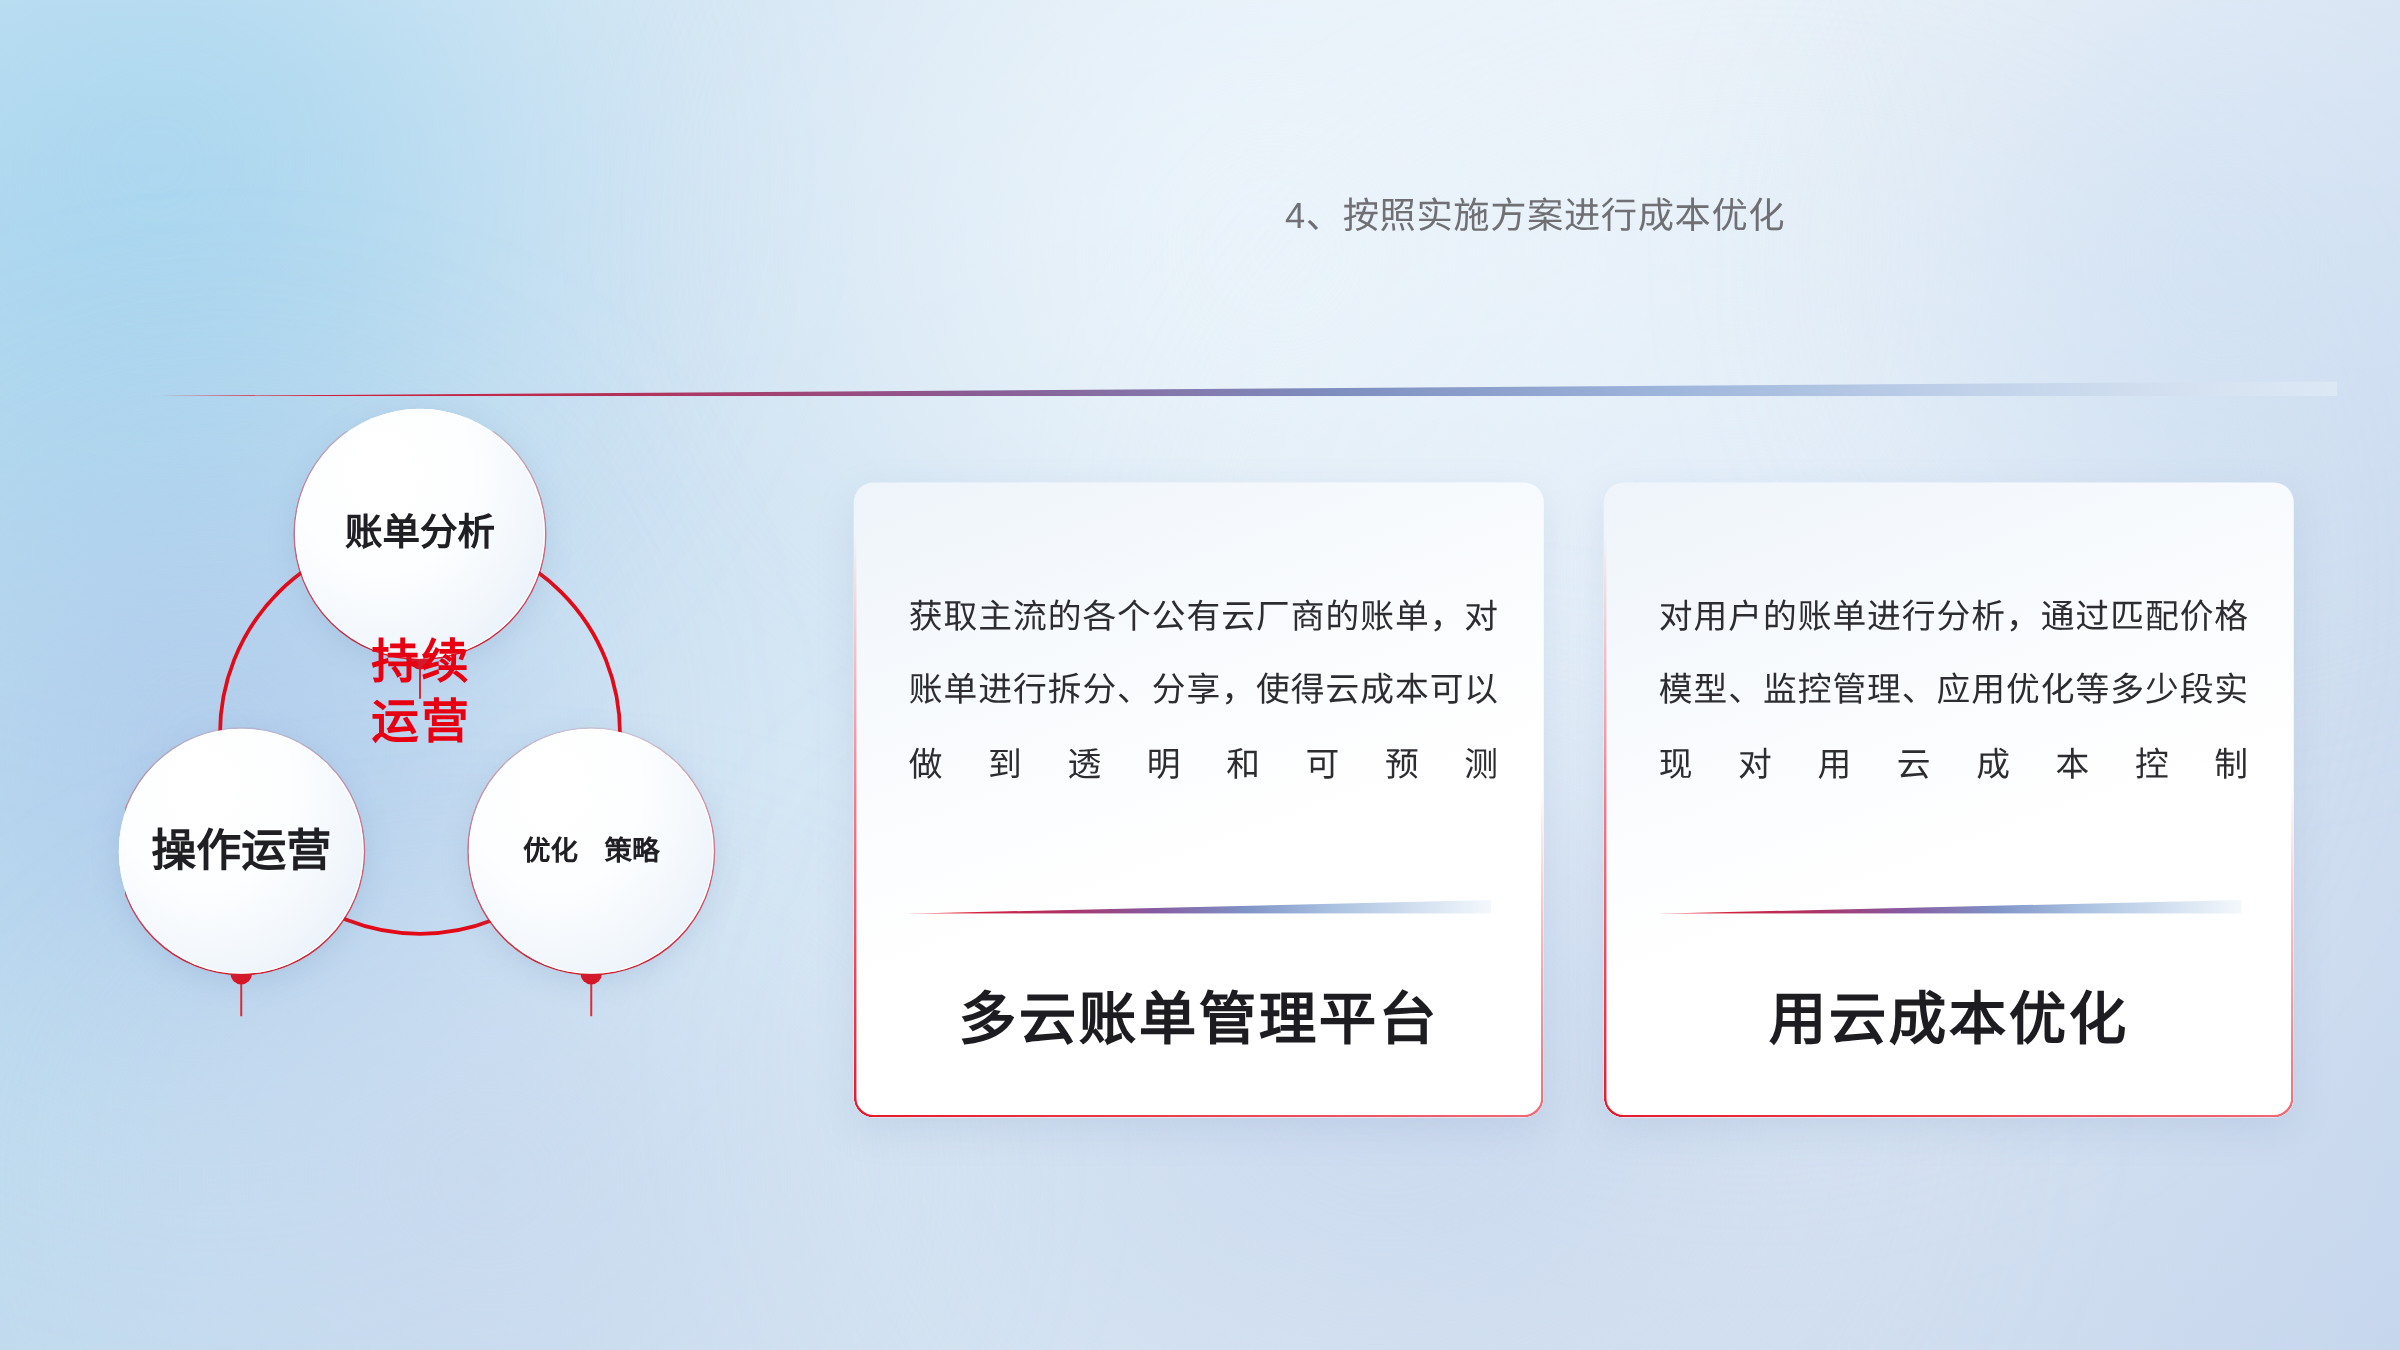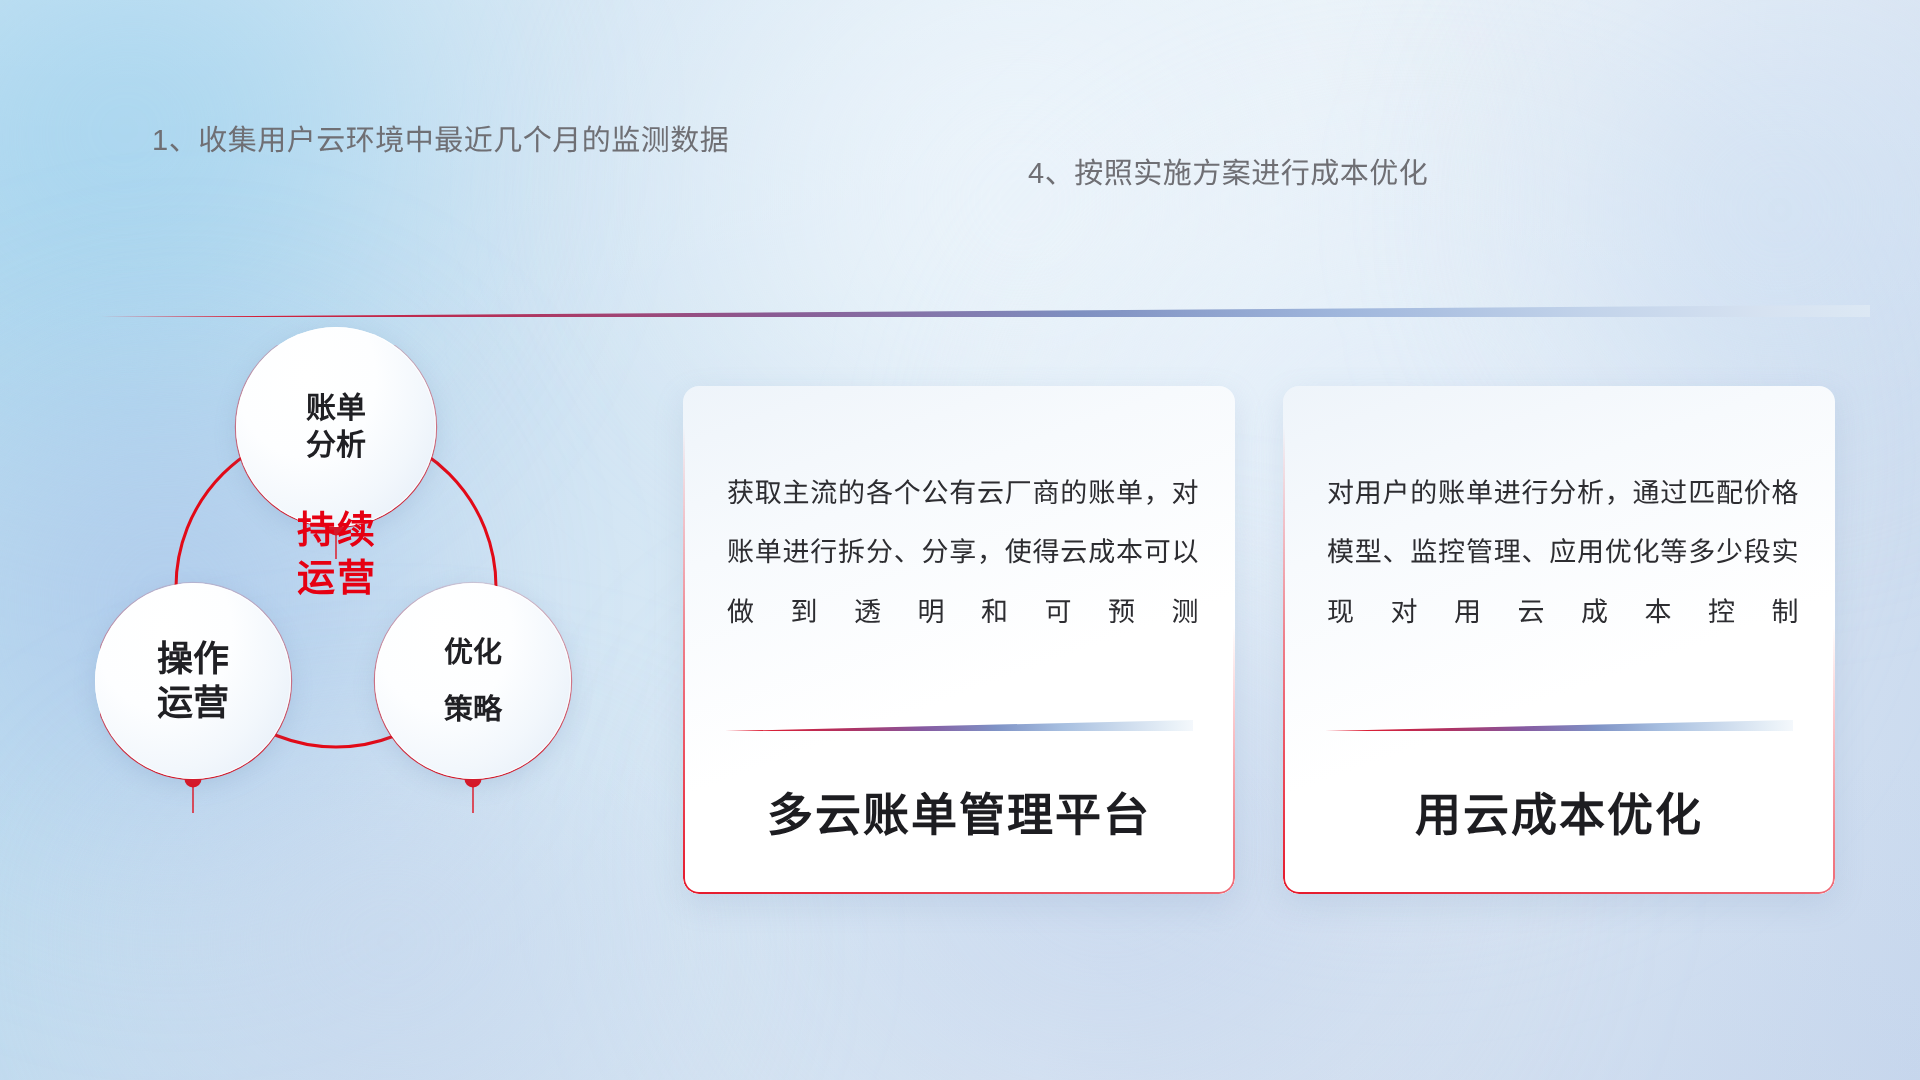--- a/index.html
+++ b/index.html
@@ -61,28 +61,28 @@
        #e8182b 0%, #d51f38 8%, #b43059 22%, #8a5b93 38%,
        #7e8fc0 55%, #9fb6dc 70%, #c2d3ea 84%, #d6e2f1 94%, #dce8f4 100%);
     clip-path:polygon(0 100%, 100% 0, 100% 100%);
   }
 
   
   #venn{position:absolute;left:100px;top:345px;width:560px;height:600px;}
   #venn svg{position:absolute;left:0;top:0;}
   .bubble{
     position:absolute;border-radius:50%;
-    display:flex;flex-direction:column;align-items:center;justify-content:center;
+    display:flex;flex-direction:row;align-items:center;justify-content:center;
     background:radial-gradient(ellipse at 35% 25%, #ffffff 0%, #fdfeff 38%, #f2f7fc 66%, #e7eff8 88%, #e2ecf6 100%);
     box-shadow:0 6px 22px rgba(110,140,180,.22), inset 0 0 0 1px rgba(255,255,255,.85);
     color:#202024;font-weight:bold;line-height:1.22;text-align:center;
   }
   #bubble-bill{left:136px;top:-18px;width:200px;height:200px;font-size:30px;}
   #bubble-ops{left:-5px;top:238px;width:196px;height:196px;font-size:36px;}
-  #bubble-strategy{left:275px;top:238px;width:196px;height:196px;font-size:29px;gap:21px;}
+  #bubble-strategy{left:275px;top:238px;width:196px;height:196px;font-size:22px;gap:21px;}
   .bubble span{display:block;}
   #venn-center{
     position:absolute;left:157px;top:162px;width:160px;
     text-align:center;color:#e60012;font-weight:bold;font-size:38px;line-height:1.25;
     letter-spacing:2px;
   }
 
   
   .card{
     position:absolute;top:386px;width:552px;height:508px;
@@ -127,21 +127,20 @@
   <div class="bg-blob blob-b"></div>
   <div class="bg-blob blob-c"></div>
   <div class="bg-blob blob-d"></div>
   <div class="bg-blob blob-e"></div>
   <div class="bg-blob blob-f"></div>
   <div class="bg-blob blob-g"></div>
   <div class="bg-sheen"></div>
 </div>
 
 <div class="steps" id="steps-left">
-  <div class="line">1、收集用户云环境中最近几个月的监测数据</div>
 </div>
 
 <div class="steps" id="steps-right">
   <div class="line">4、按照实施方案进行成本优化</div>
 </div>
 
 <div id="top-divider"></div>
 
 <div id="venn">
 

